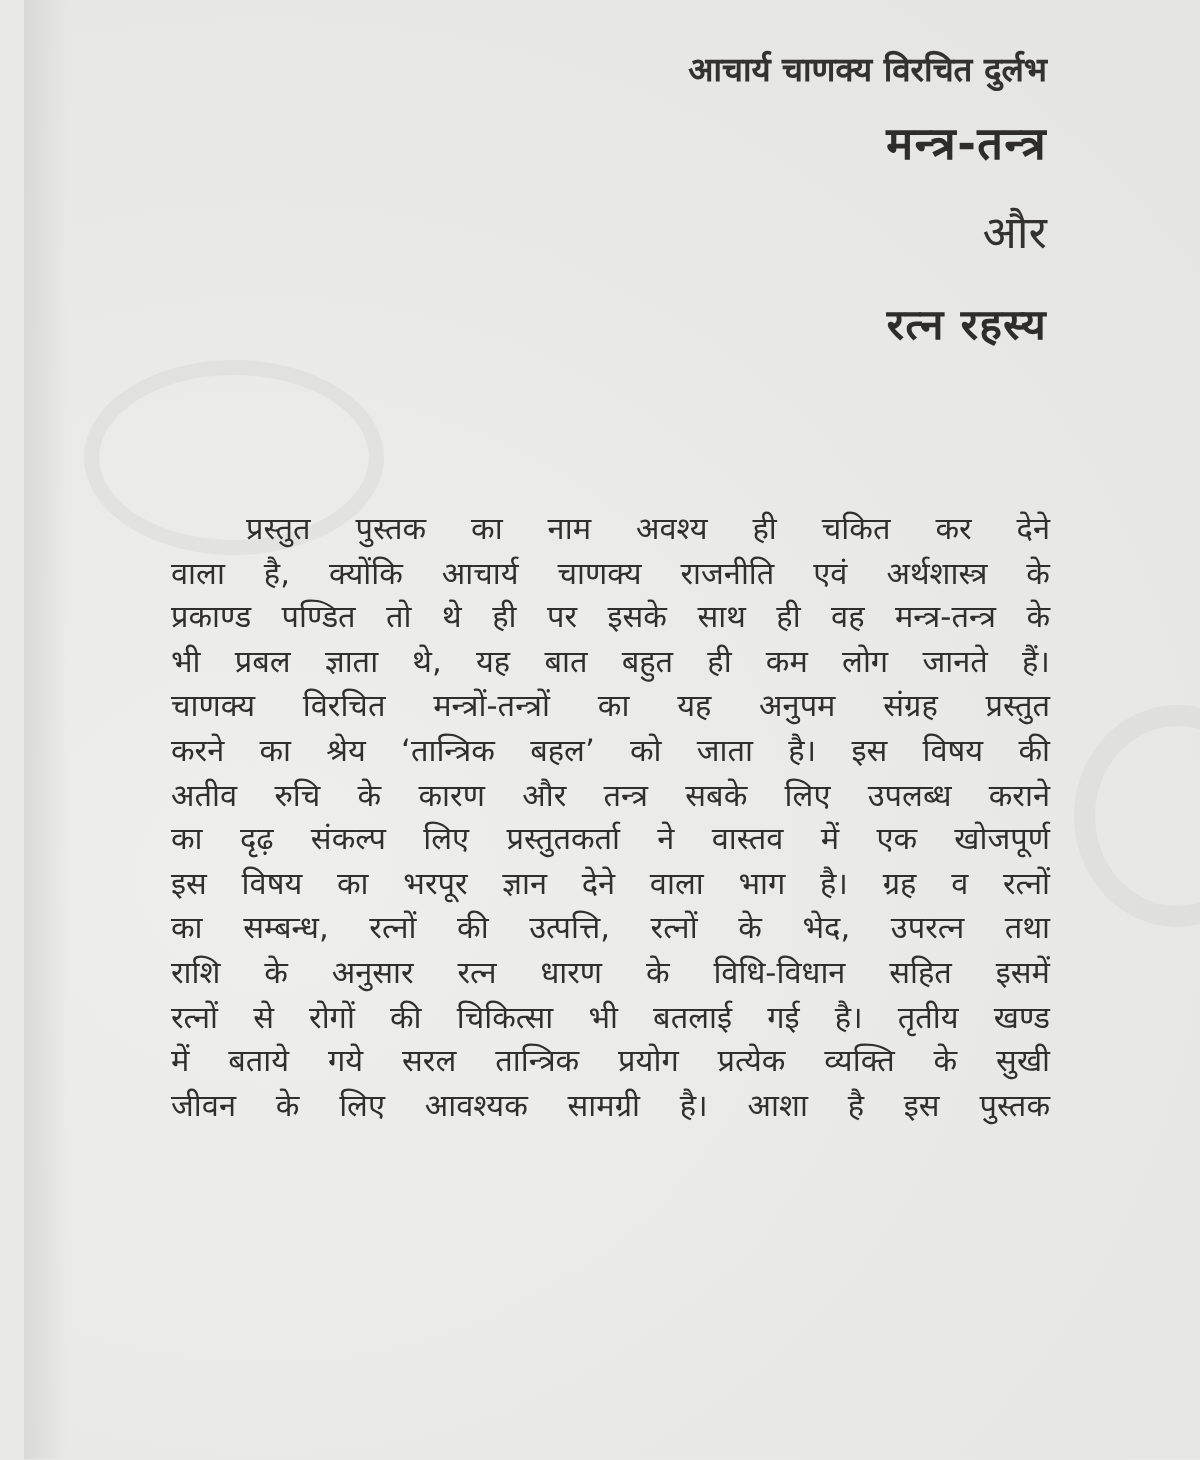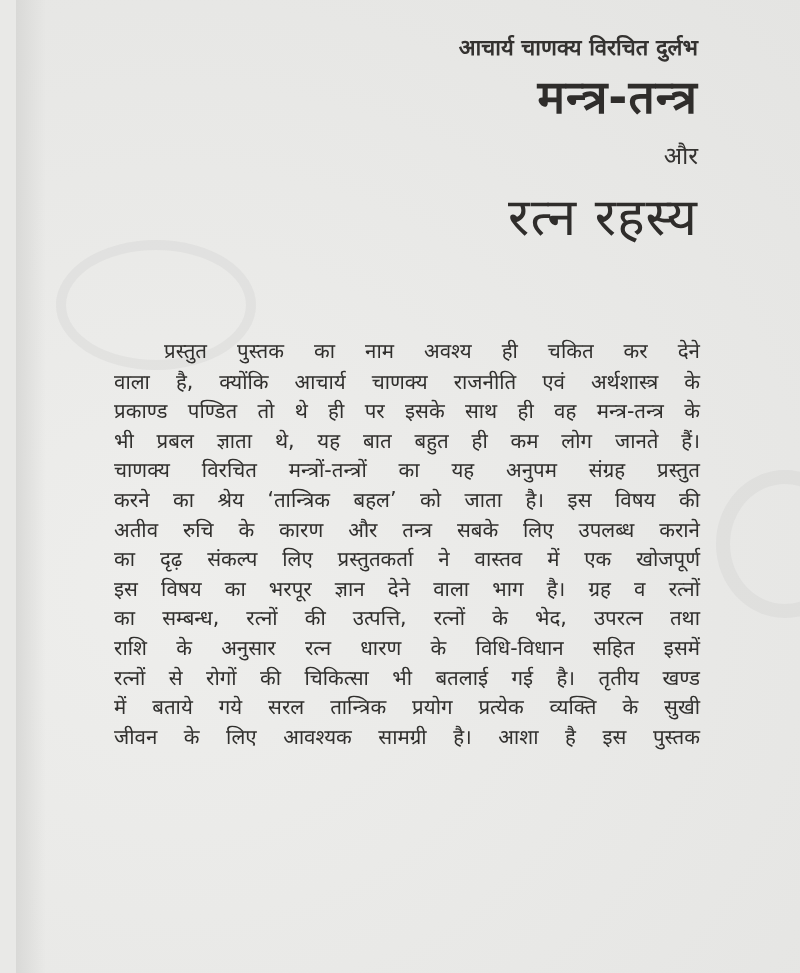--- a/index.html
+++ b/index.html
@@ -42,36 +42,36 @@
       text-align: right;
     }
     .subtitle {
       font-size: 22px;
       font-weight: bold;
       color: #343230;
       margin: 0;
       line-height: 36px;
     }
     .title-main {
-      font-size: 46px;
+      font-size: 30px;
       font-weight: bold;
       color: #2f2d2b;
       margin: 6px 0 0 0;
       line-height: 50px;
       letter-spacing: 1px;
     }
     .connector {
-      font-size: 24px;
+      font-size: 30px;
       color: #343230;
       margin: 14px 0 0 0;
       line-height: 40px;
     }
     .title-second {
-      font-size: 52px;
-      font-weight: normal;
+      font-size: 28px;
+      font-weight: bold;
       color: #2f2d2b;
       margin: 14px 0 0 0;
       line-height: 54px;
       letter-spacing: 1px;
     }
     .body-text {
       position: absolute;
       left: 98px;
       top: 338px;
       width: 586px;
@@ -87,21 +87,20 @@
       display: block;
       text-align: justify;
       text-align-last: justify;
       white-space: nowrap;
     }
     .para .line.last {
       text-align-last: left;
     }
     .para .line.indent {
       padding-left: 50px;
-      font-family: Liberation Mono, monospace;
     }
   </style>
 </head>
 <body>
 
 <div class="page">
   <div class="left-shadow"></div>
   <div class="watermark wm1"></div>
   <div class="watermark wm2"></div>
 

